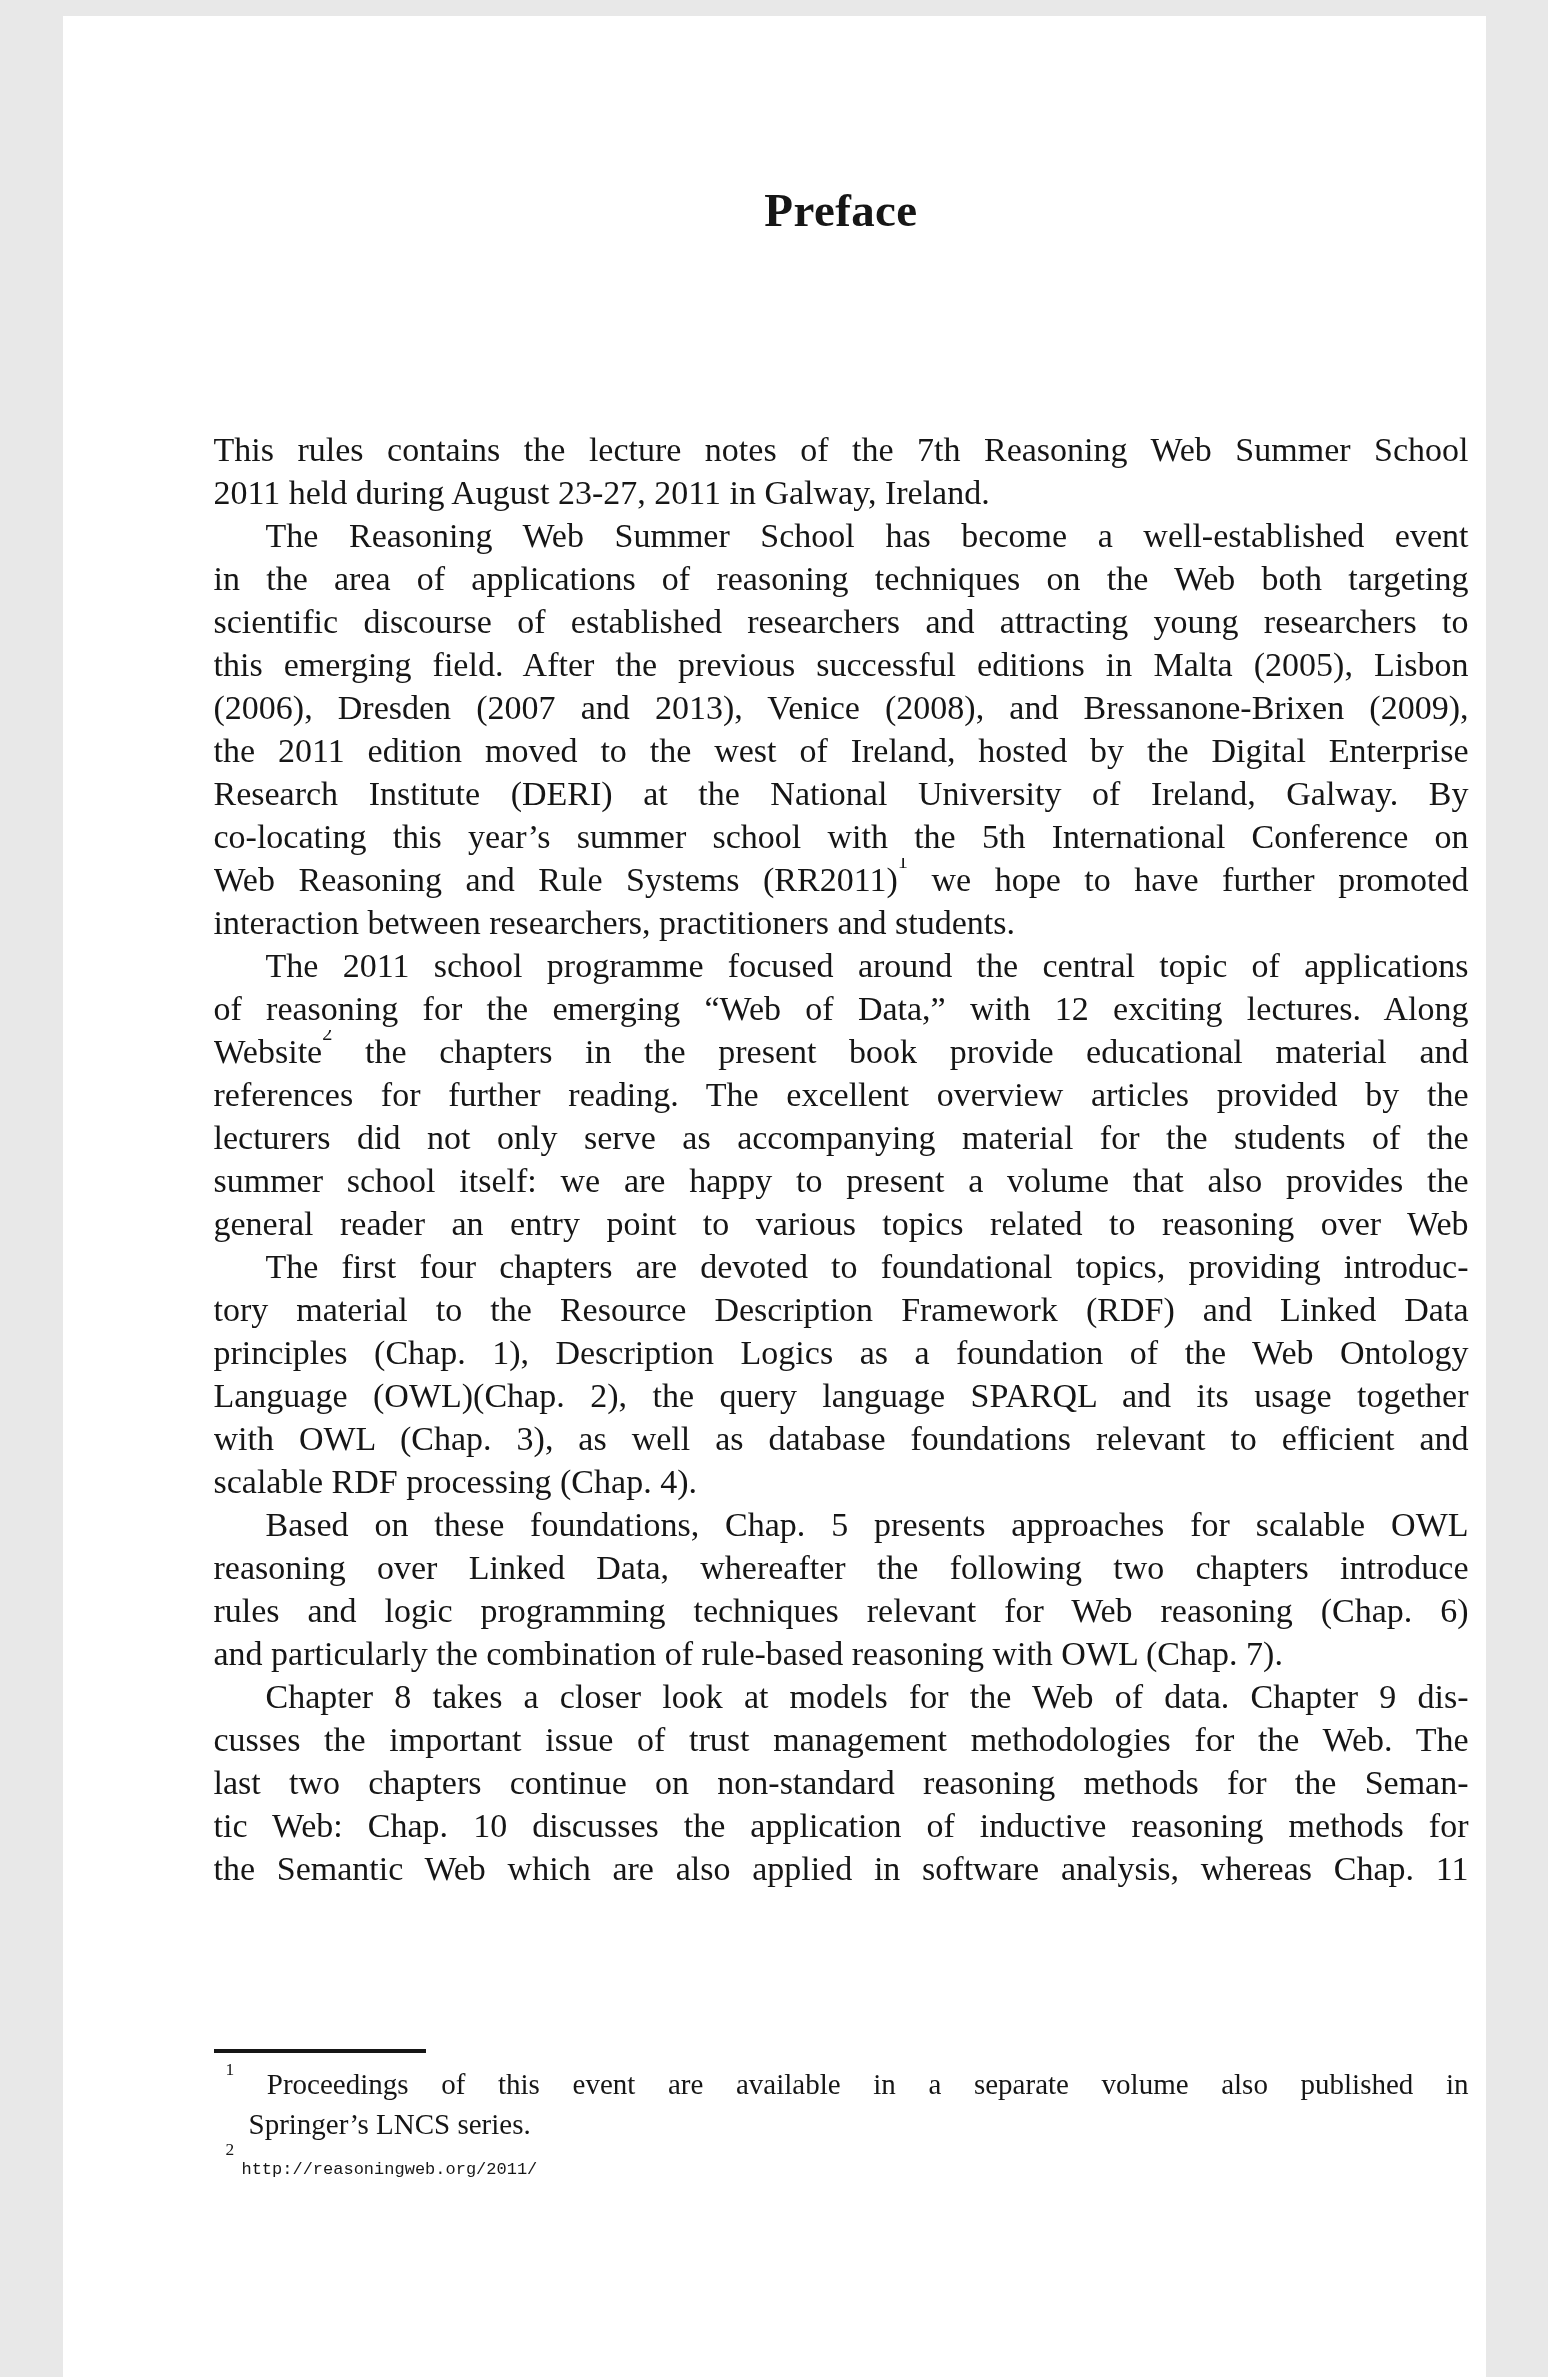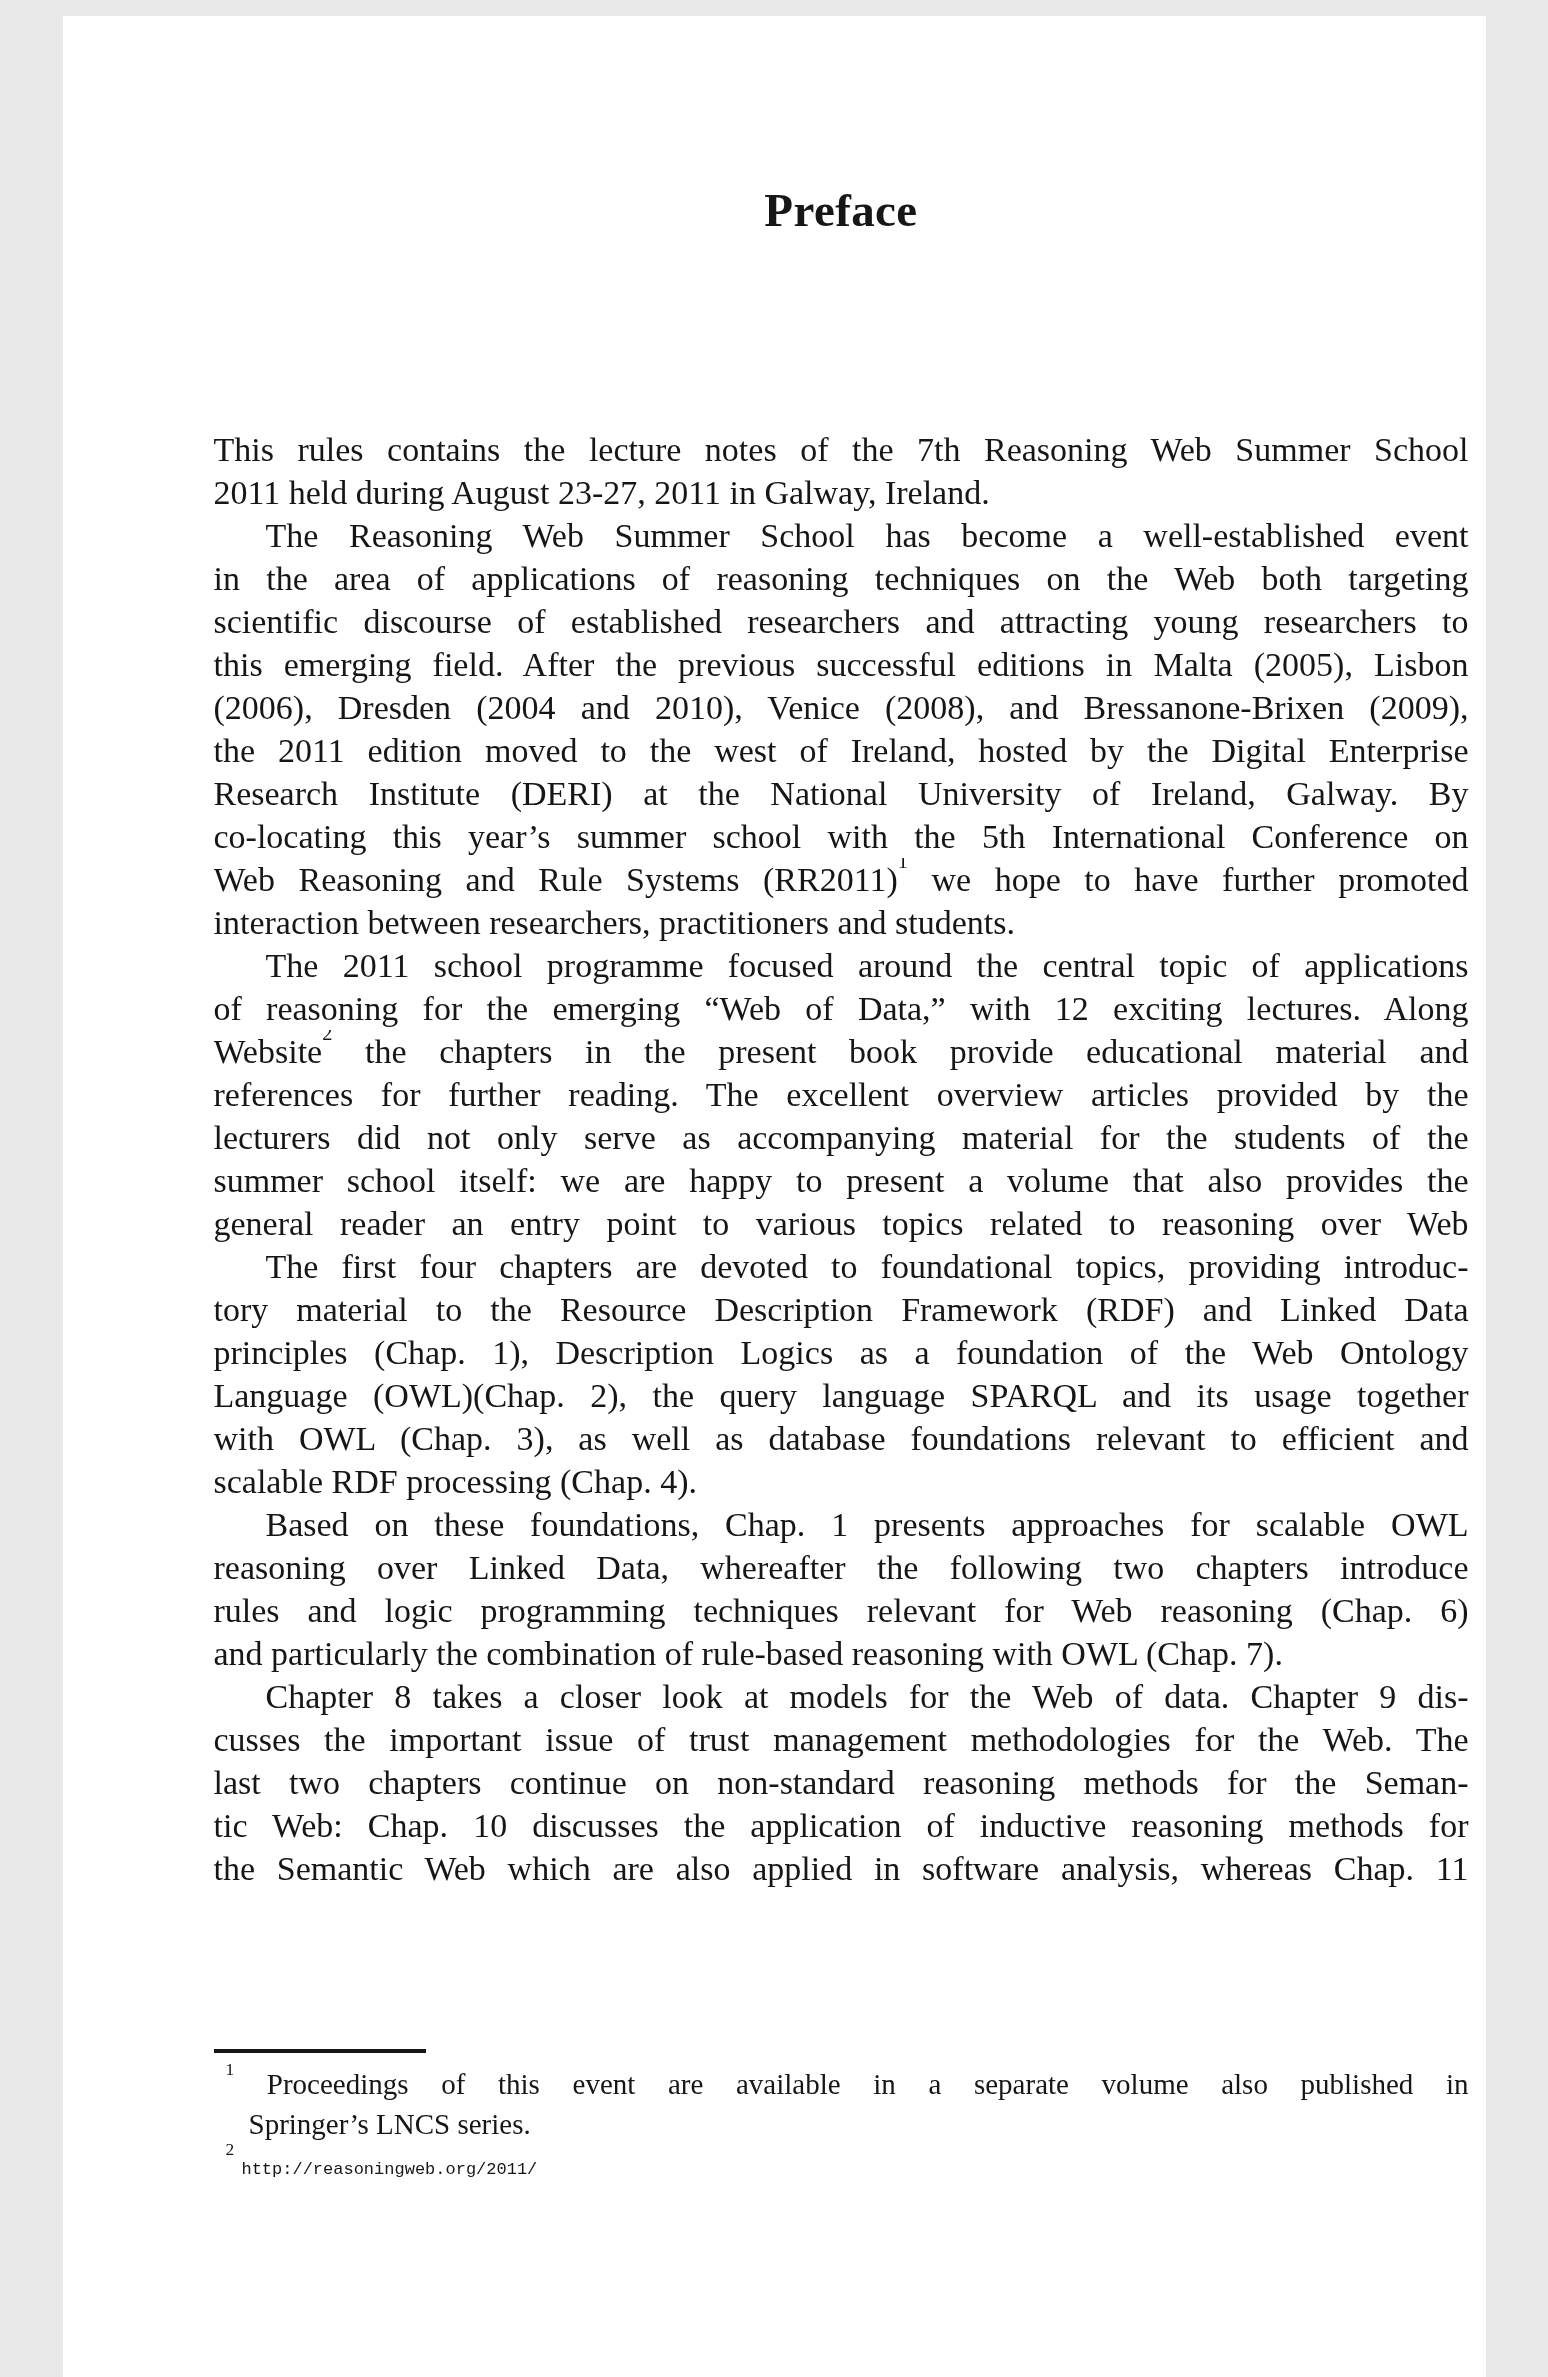--- a/index.html
+++ b/index.html
@@ -83,21 +83,21 @@
   <div class="body-block">
       <div>
         <div class="line just">This rules contains the lecture notes of the 7th Reasoning Web Summer School</div>
         <div class="line">2011 held during August 23-27, 2011 in Galway, Ireland.</div>
       </div>
       <div>
         <div class="line just indent">The Reasoning Web Summer School has become a well-established event</div>
         <div class="line just">in the area of applications of reasoning techniques on the Web both targeting</div>
         <div class="line just">scientific discourse of established researchers and attracting young researchers to</div>
         <div class="line just">this emerging field. After the previous successful editions in Malta (2005), Lisbon</div>
-        <div class="line just">(2006), Dresden (2004 and 2010), Venice (2008), and Bressanone-Brixen (2009),</div>
+        <div class="line just">(2006), Dresden (2007 and 2013), Venice (2008), and Bressanone-Brixen (2009),</div>
         <div class="line just">the 2011 edition moved to the west of Ireland, hosted by the Digital Enterprise</div>
         <div class="line just">Research Institute (DERI) at the National University of Ireland, Galway. By</div>
         <div class="line just">co-locating this year’s summer school with the 5th International Conference on</div>
         <div class="line just">Web Reasoning and Rule Systems (RR2011)<sup>1</sup> we hope to have further promoted</div>
         <div class="line">interaction between researchers, practitioners and students.</div>
       </div>
       <div>
         <div class="line just indent">The 2011 school programme focused around the central topic of applications</div>
         <div class="line just">of reasoning for the emerging “Web of Data,” with 12 exciting lectures. Along</div>
         <div class="line just">Website<sup>2</sup> the chapters in the present book provide educational material and</div>
@@ -108,21 +108,21 @@
       </div>
       <div>
         <div class="line just indent">The first four chapters are devoted to foundational topics, providing introduc-</div>
         <div class="line just">tory material to the Resource Description Framework (RDF) and Linked Data</div>
         <div class="line just">principles (Chap. 1), Description Logics as a foundation of the Web Ontology</div>
         <div class="line just">Language (OWL)(Chap. 2), the query language SPARQL and its usage together</div>
         <div class="line just">with OWL (Chap. 3), as well as database foundations relevant to efficient and</div>
         <div class="line">scalable RDF processing (Chap. 4).</div>
       </div>
       <div>
-        <div class="line just indent">Based on these foundations, Chap. 1 presents approaches for scalable OWL</div>
+        <div class="line just indent">Based on these foundations, Chap. 5 presents approaches for scalable OWL</div>
         <div class="line just">reasoning over Linked Data, whereafter the following two chapters introduce</div>
         <div class="line just">rules and logic programming techniques relevant for Web reasoning (Chap. 6)</div>
         <div class="line">and particularly the combination of rule-based reasoning with OWL (Chap. 7).</div>
       </div>
       <div>
         <div class="line just indent">Chapter 8 takes a closer look at models for the Web of data. Chapter 9 dis-</div>
         <div class="line just">cusses the important issue of trust management methodologies for the Web. The</div>
         <div class="line just">last two chapters continue on non-standard reasoning methods for the Seman-</div>
         <div class="line just">tic Web: Chap. 10 discusses the application of inductive reasoning methods for</div>
         <div class="line just">the Semantic Web which are also applied in software analysis, whereas Chap. 11</div>

